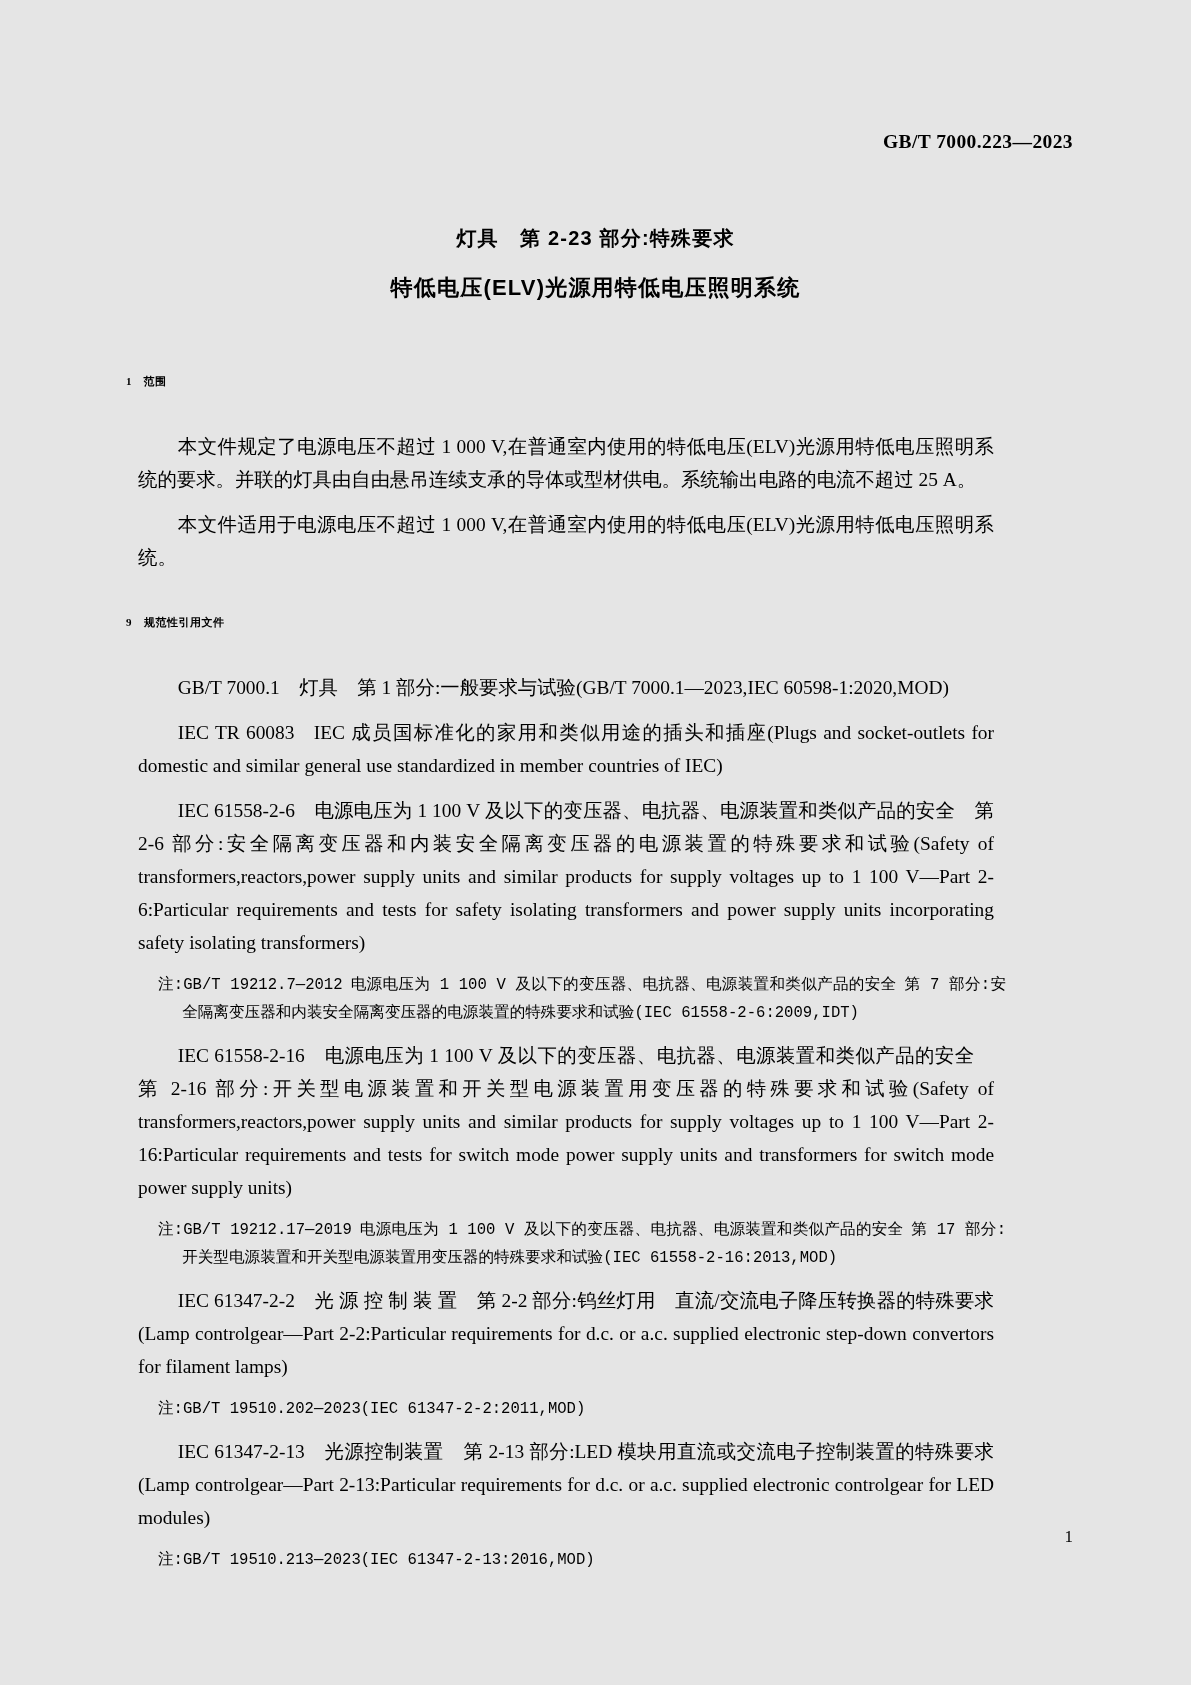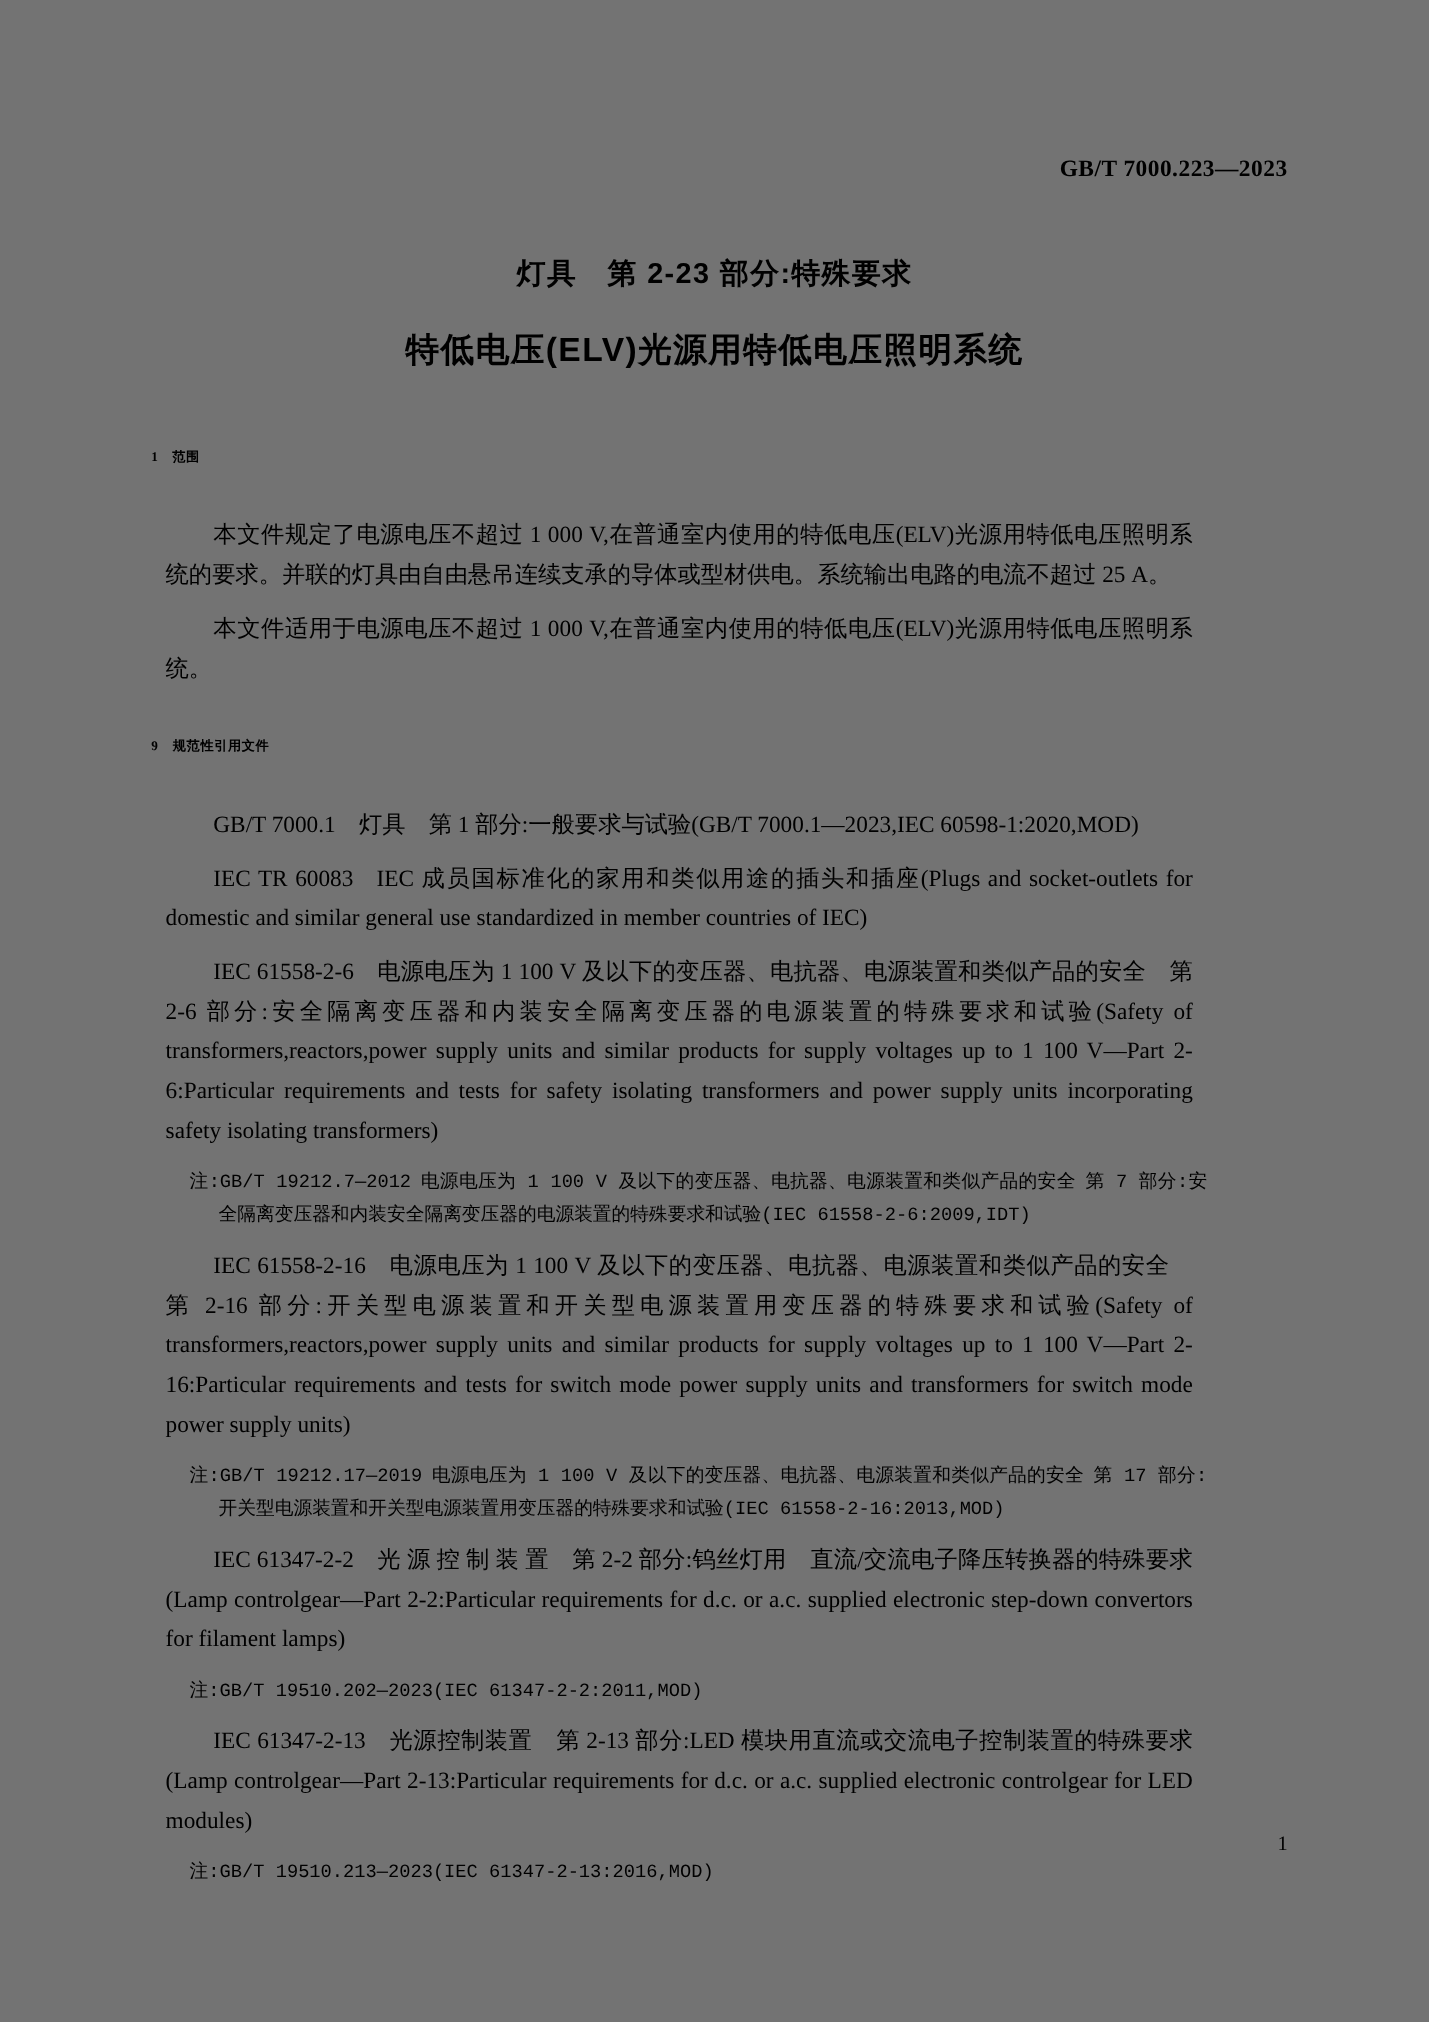--- a/index.html
+++ b/index.html
@@ -8,21 +8,21 @@
     background: #ffffff;
   }
   body {
     font-family: "Liberation Serif", "DejaVu Serif", serif;
     color: #000000;
   }
   .page {
     position: relative;
     width: 1191px;
     height: 1685px;
-    background: #737373;
+    background: #e5e5e5;
     box-sizing: border-box;
     padding: 0;
     overflow: hidden;
   }
 
   
   .running-header {
     position: absolute;
     top: 131px;
     right: 118px;
@@ -37,27 +37,27 @@
   .doc-title {
     position: absolute;
     left: 0;
     right: 0;
     text-align: center;
     font-family: "Liberation Sans", sans-serif;
     font-weight: bold;
     color: #000;
   }
   .title-line-1 {
-    top: 212px;
-    font-size: 24px;
+    top: 225px;
+    font-size: 20px;
     letter-spacing: 1.2px;
   }
   .title-line-2 {
     top: 273px;
-    font-size: 28px;
+    font-size: 22px;
     letter-spacing: 1.2px;
   }
 
   
   .content {
     position: absolute;
     left: 126px;
     top: 375px;
     width: 880px;
   }

